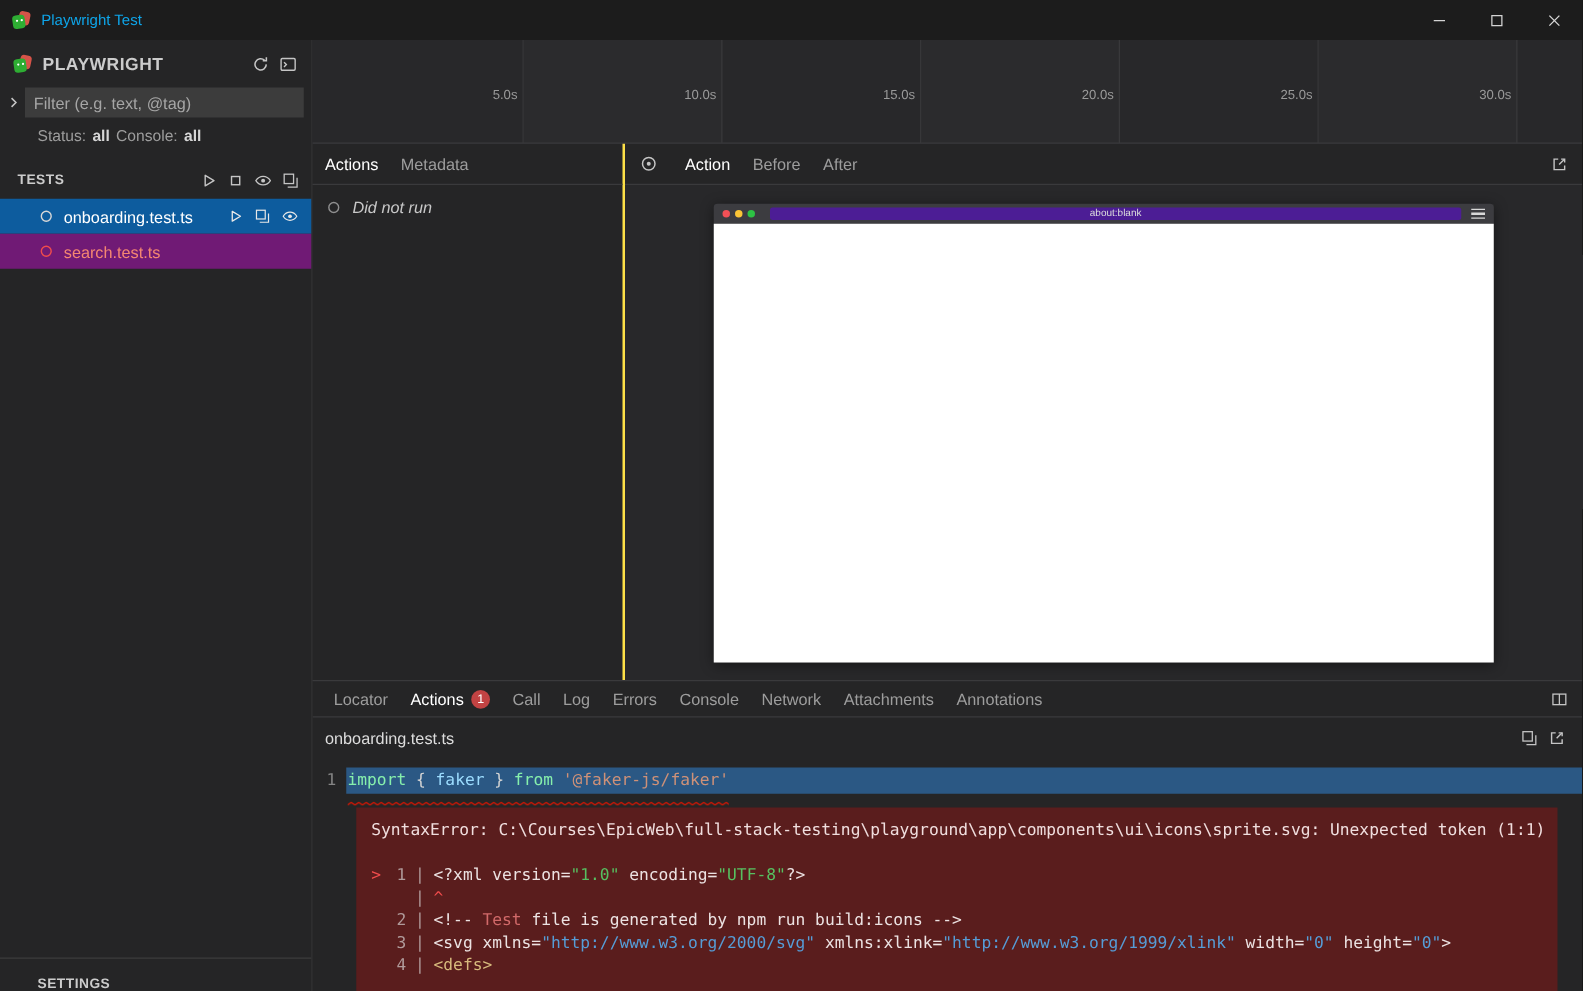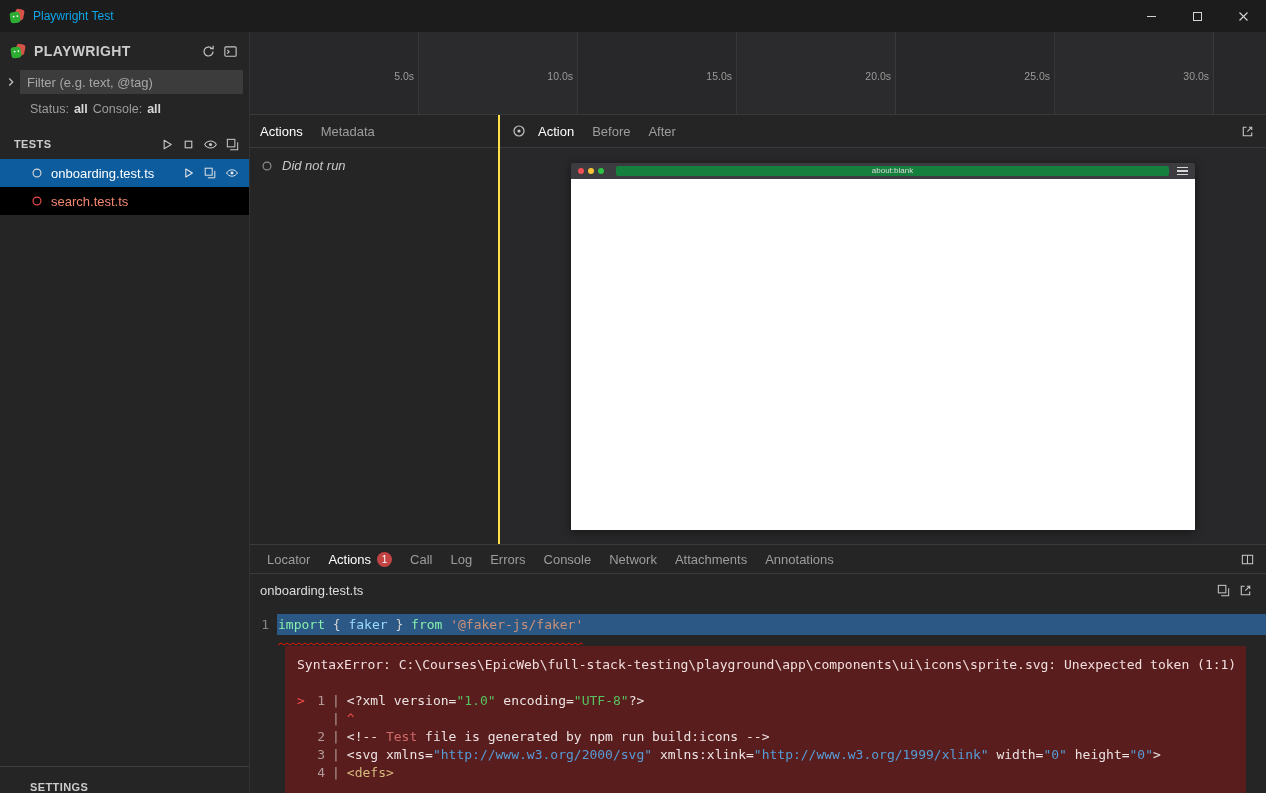--- a/index.html
+++ b/index.html
@@ -29,21 +29,21 @@
   .filter-input { flex:1; height:24px; background:#3c3c3c; border:none; outline:none; color:#cccccc; font-size:13px; padding:0 7px; font-family:"Liberation Sans",sans-serif; }
   .filter-input::placeholder { color:#a6a6a6; }
   .status-line { margin:8px 0 0 30px; font-size:12.5px; color:#9d9d9d; display:flex; gap:5px; }
   .status-line b { color:#d6d6d6; font-weight:bold; }
   .tests-header { margin-top:16px; height:24px; display:flex; align-items:center; padding:0 6px 0 14px; }
   .tests-title { font-size:11px; font-weight:bold; letter-spacing:.4px; color:#cccccc; flex:1; }
   .test-list { margin-top:3px; }
   .test-row { height:28px; display:flex; align-items:center; padding:0 6px 0 30px; font-size:13px; color:#cccccc; cursor:pointer; }
   .test-row .tname { flex:1; margin-left:7px; white-space:nowrap; overflow:hidden; }
   .test-row.selected { background:#0d5c9e; color:#ffffff; }
-  .test-row.failed { background:#000000; color:#f48771; }
+  .test-row.failed { background:#701a75; color:#f48771; }
   .test-row .row-actions { display:flex; }
   .test-row .icon-btn { color:#e8e8e8; }
   .status-circle { width:14px; height:14px; flex:0 0 14px; }
   .status-circle.ok { color:#d7d7d7; }
   .status-circle.fail { color:#f14c4c; }
   .settings-row { margin-top:auto; height:27px; border-top:1px solid #3c3c3c; display:flex; align-items:flex-end; padding-left:30px; }
   .settings-title { font-size:11px; font-weight:bold; letter-spacing:.4px; color:#cccccc; }
 
   
   .timeline { height:83px; flex:0 0 83px; background:#28282a; border-bottom:1px solid #3a3a3c; display:flex; cursor:ew-resize; }
@@ -56,30 +56,30 @@
   
   .workbench { height:430px; flex:0 0 430px; display:flex; border-bottom:1px solid #3a3a3c; min-width:0; }
   .actions-panel { width:250px; flex:0 0 250px; border-right:2px solid #fde047; display:flex; flex-direction:column; }
   .panel-tabs { height:33px; flex:0 0 33px; display:flex; align-items:center; padding:0 10px; gap:18px; border-bottom:1px solid #3a3a3c; }
   .ptab { font-size:13px; color:#9d9d9d; cursor:pointer; }
   .ptab.active { color:#ffffff; }
   .did-not-run { display:flex; align-items:center; gap:8px; padding:10px 10px; color:#c8c8c8; font-size:13px;font-style:italic; }
   .did-not-run svg { color:#8f8f8f; }
 
   .snapshot-panel { flex:1; display:flex; flex-direction:column; min-width:0; }
-  .snap-toolbar { height:33px; flex:0 0 33px; display:flex; align-items:center; padding:0 8px; gap:8px; border-bottom:1px solid #3a3a3c; }
+  .snap-toolbar { height:33px; flex:0 0 33px; display:flex; align-items:center; padding:0 8px; gap:18px; border-bottom:1px solid #3a3a3c; }
   .snap-toolbar .tabs { display:flex; gap:18px; }
   .snap-body { flex:1; background:#28282a; display:flex; justify-content:center; align-items:flex-start; padding-top:15px; }
   .browser { width:624px; height:367px; display:flex; flex-direction:column; box-shadow:0 2px 10px rgba(0,0,0,.45); }
   .chrome { height:16px; flex:0 0 16px; background:#3c3c40; border-radius:3px 3px 0 0; display:flex; align-items:center; padding:0 7px; }
   .dot { width:6px; height:6px; border-radius:50%; margin-right:4px; }
   .dot.red { background:#f25056; }
   .dot.yellow { background:#fac536; }
   .dot.green { background:#2dc244; }
-  .addr { flex:1; height:10px; margin:0 8px; background:#15803d; border-radius:2px; display:flex; align-items:center; justify-content:center; }
+  .addr { flex:1; height:10px; margin:0 8px; background:#4c1d95; border-radius:2px; display:flex; align-items:center; justify-content:center; }
   .addr span { font-size:8px; line-height:8px; color:#dddddd; }
   .hamburger { width:11px; display:flex; flex-direction:column; gap:2px; }
   .hamburger i { display:block; height:1.5px; background:#d8d8d8; }
   .page-body { flex:1; background:#ffffff; }
 
   
   .bottom-panel { flex:1; display:flex; flex-direction:column; overflow:hidden; min-height:0; }
   .bp-tabs { height:29px; flex:0 0 29px; display:flex; align-items:center; padding:0 8px; border-bottom:1px solid #3a3a3c; }
   .bp-tab { font-size:13px; color:#9d9d9d; padding:0 9px; cursor:pointer; display:flex; align-items:center; gap:6px; }
   .bp-tab.active { color:#ffffff; }

